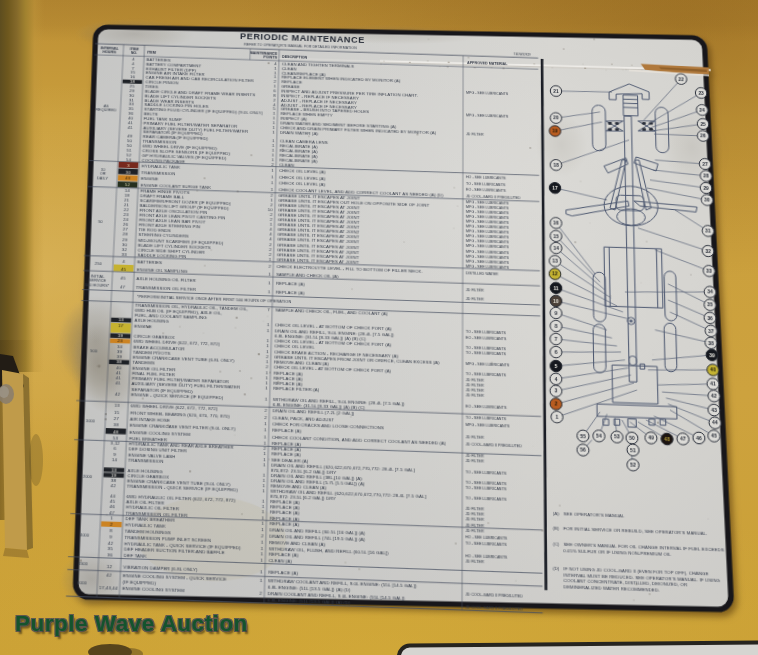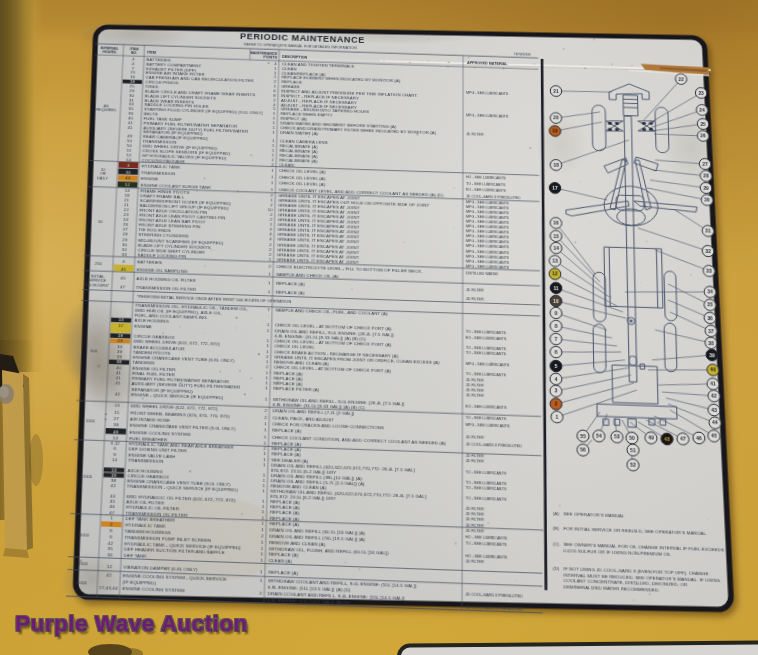--- a/index.html
+++ b/index.html
@@ -16,21 +16,21 @@
   #lshade { position:absolute; left:0; top:0; width:44px; height:372px;
     background:linear-gradient(90deg, #5d4d1f 0%, #6e581e 18%, #84692a 38%, #a1822f 58%, rgba(190,150,60,0.45) 78%, rgba(200,160,70,0) 100%); }
   #lshade2 { position:absolute; left:0; top:340px; width:34px; height:180px;
     background:linear-gradient(90deg, rgba(82,62,22,0.55) 0%, rgba(110,84,30,0.3) 45%, rgba(140,110,45,0) 100%); }
   #decalbase, #decalcontent { position:absolute; left:0; top:0; width:620px; height:580px;
     transform-origin:0 0; }
   #decalbase { transform:matrix3d(0.988270,0.017640,0.000000,-0.000003,-0.045372,0.916727,0.000000,-0.000127,0.000000,0.000000,1.000000,0.000000,93.000000,24.000000,0.000000,1.000000); filter:drop-shadow(3px 4px 3px rgba(80,52,10,0.6)) blur(0.3px); }
   #decalcontent { transform:matrix3d(0.987448,0.031847,0.000000,-0.000005,-0.060684,0.916344,0.000000,-0.000127,0.000000,0.000000,1.000000,0.000000,93.000000,24.000000,0.000000,1.000000); filter:blur(0.28px); }
   svg { position:absolute; left:0; top:0; overflow:visible; }
   #wm { position:absolute; left:15px; top:611px; font-size:22.5px; font-weight:bold;
-    letter-spacing:0.5px; color:#701a75;
+    letter-spacing:0.5px; color:#14532d;
     text-shadow:-1.1px -1.1px 0 #5e574f, 1.1px -1.1px 0 #5e574f, -1.1px 1.1px 0 #5e574f,
                 1.1px 1.1px 0 #4e473d, 2.2px 2.8px 2px rgba(48,36,14,0.6); }
 </style></head>
 <body>
 
 <div id="bg"></div>
 
 <div id="lshade"></div>
 <div id="lshade2"></div>
 

